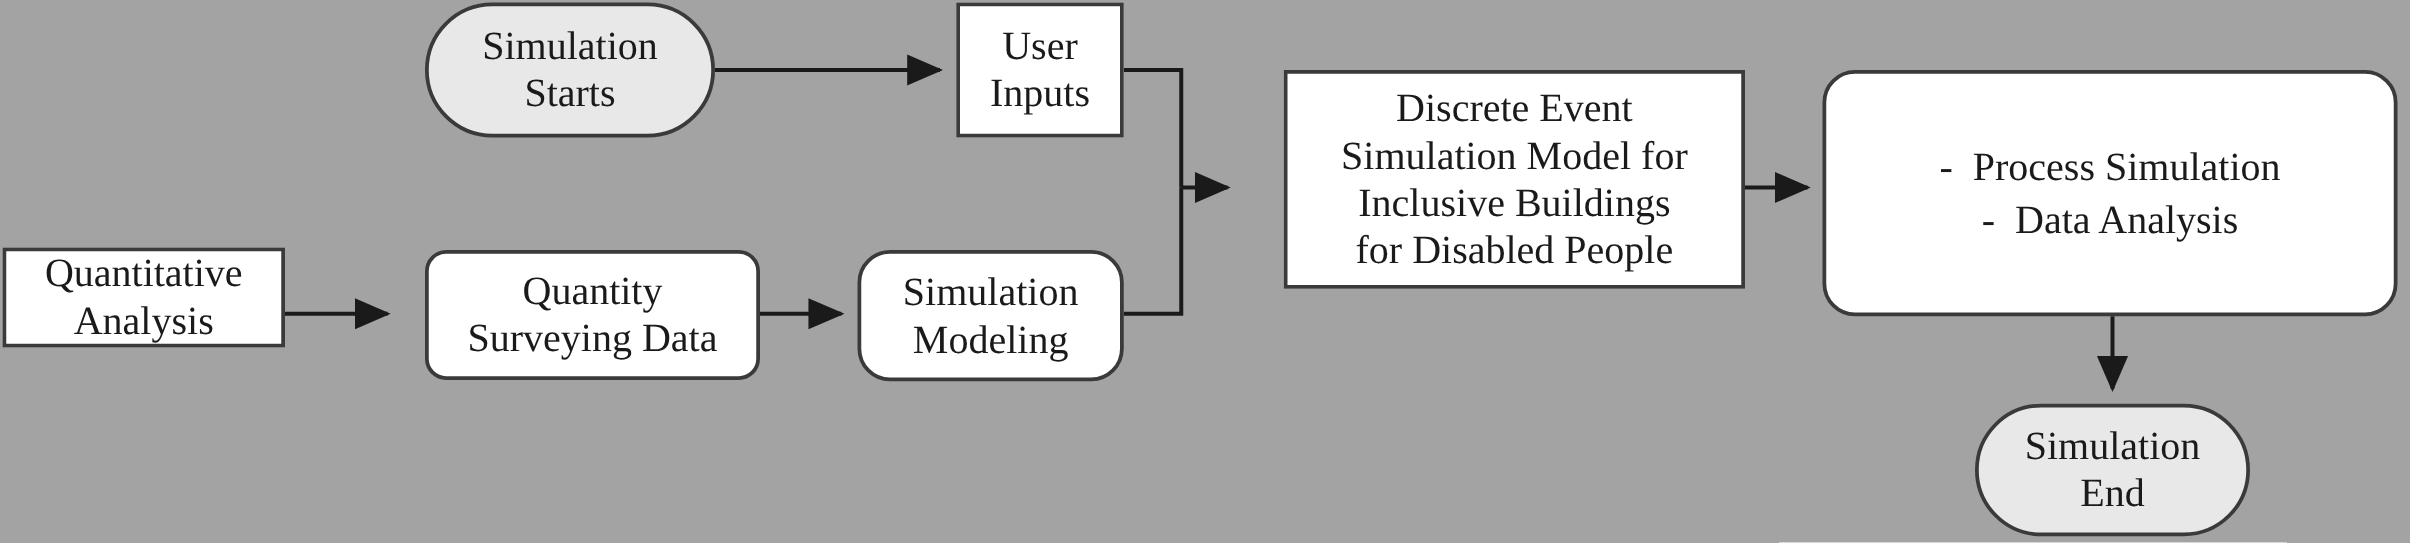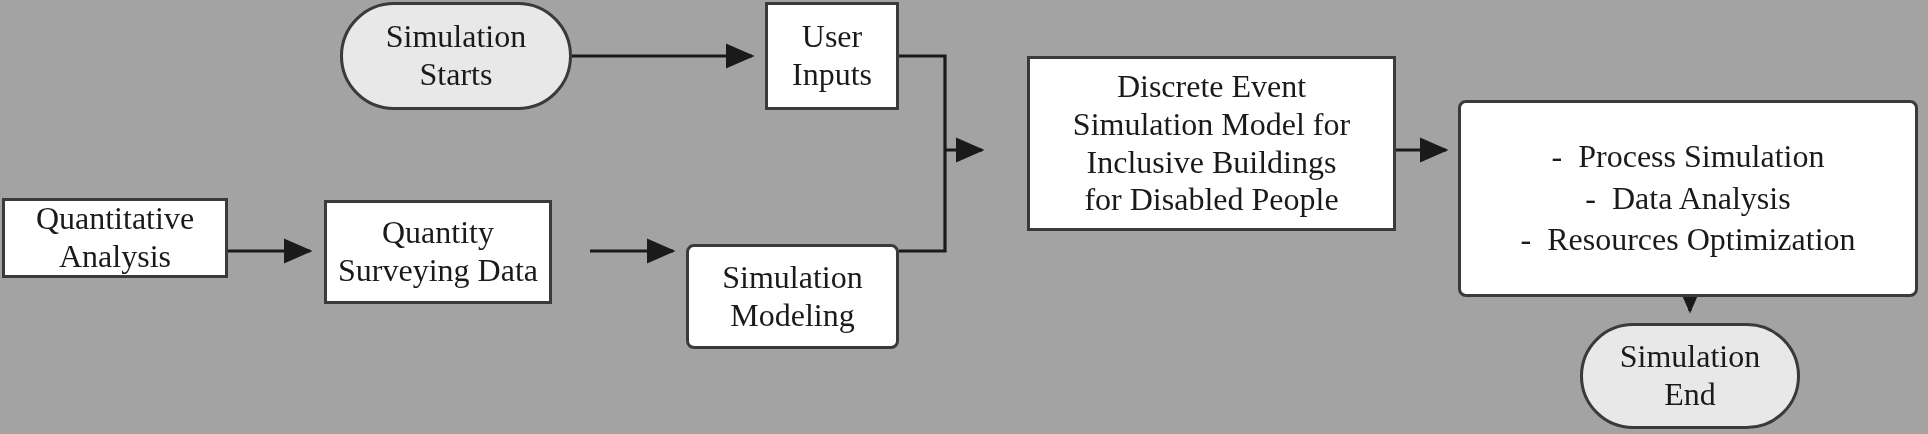--- a/index.html
+++ b/index.html
@@ -36,33 +36,32 @@
     line-height: 1.18;
     white-space: pre-line;
   }
   .node.gray {
     background: #e8e8e8;
   }
   .node.stadium {
     border-radius: 56px;
   }
   .node.round {
-    border-radius: 8px;
-    margin-top: 44px;
+    border-radius: 26px;
   }
   .node.rect {
     border-radius: 0;
   }
   .fs32 { font-size: 32px; }
 
   
   #node-simulation-starts { left: 340px;  top: 2px;   width: 232px; height: 108px; }
   #node-user-inputs       { left: 765px;  top: 2px;   width: 134px; height: 108px; }
   #node-quantitative      { left: 2px;    top: 198px; width: 226px; height: 80px; }
-  #node-quantity-survey   { left: 324px;  top: 200px; width: 228px; height: 104px; }
+  #node-quantity-survey   { left: 340px;  top: 200px; width: 268px; height: 104px; border-radius: 17px; }
   #node-sim-modeling      { left: 686px;  top: 200px; width: 213px; height: 105px; }
   #node-des-model         { left: 994px;  top: 56px;  width: 369px; height: 175px; margin-left: 33px; }
   #node-results           { left: 1458px; top: 56px;  width: 460px; height: 197px; }
   #node-simulation-end    { left: 1580px; top: 323px; width: 220px; height: 106px; }
 
   .results-list {
     display: flex;
     flex-direction: column;
     align-items: center;
     justify-content: center;
@@ -140,20 +139,19 @@
 
   <div class="node rect fs32" id="node-des-model">Discrete Event
 Simulation Model for
 Inclusive Buildings
 for Disabled People</div>
 
   <div class="node round" id="node-results">
     <div class="results-list">
       <div class="li"><span class="dash">-</span><span>Process Simulation</span></div>
       <div class="li"><span class="dash">-</span><span>Data Analysis</span></div>
-      <div class="li"><span class="dash">-</span><span>Resources Optimization</span></div>
     </div>
   </div>
 
   <div class="node stadium gray fs32" id="node-simulation-end">Simulation
 End</div>
 
 </div>
 
 </body></html>

